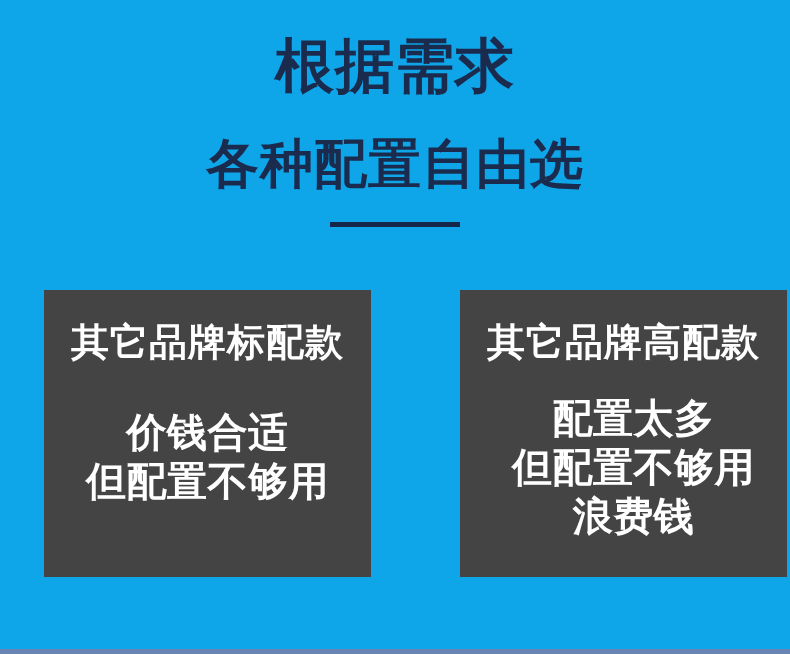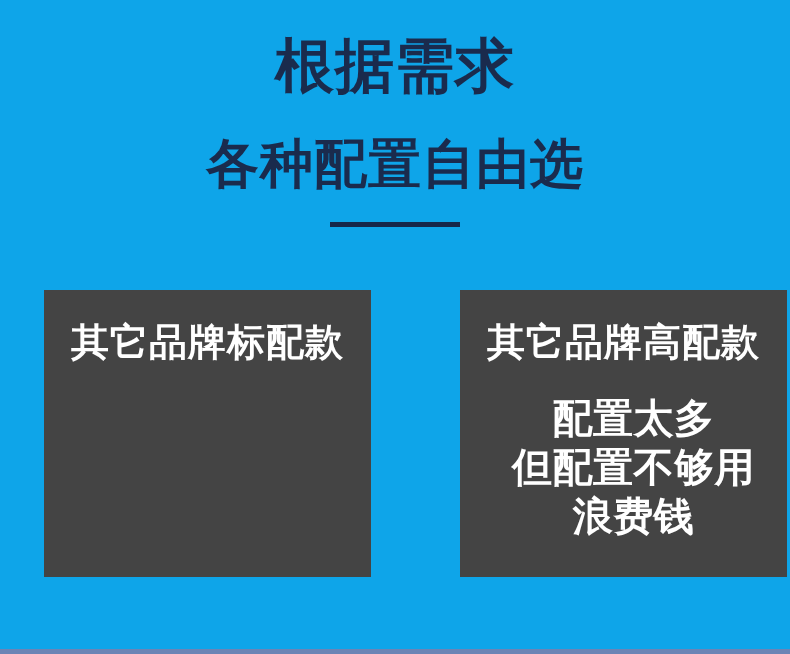--- a/index.html
+++ b/index.html
@@ -135,20 +135,24 @@
   <div class="headline-block">
     <div class="headline-line headline-line-1">根据需求</div>
     <div class="headline-line headline-line-2">各种配置自由选</div>
     <div class="headline-divider"></div>
   </div>
 
   <div class="cards-row">
 
     <div class="card card-left">
       <div class="card-title">其它品牌标配款</div>
+      <div class="card-body">
+        <div class="card-body-line">价钱合适</div>
+        <div class="card-body-line">但配置不够用</div>
+      </div>
     </div>
 
     <div class="card card-right">
       <div class="card-title">其它品牌高配款</div>
       <div class="card-body">
         <div class="card-body-line">配置太多</div>
         <div class="card-body-line">但配置不够用</div>
         <div class="card-body-line">浪费钱</div>
       </div>
     </div>

